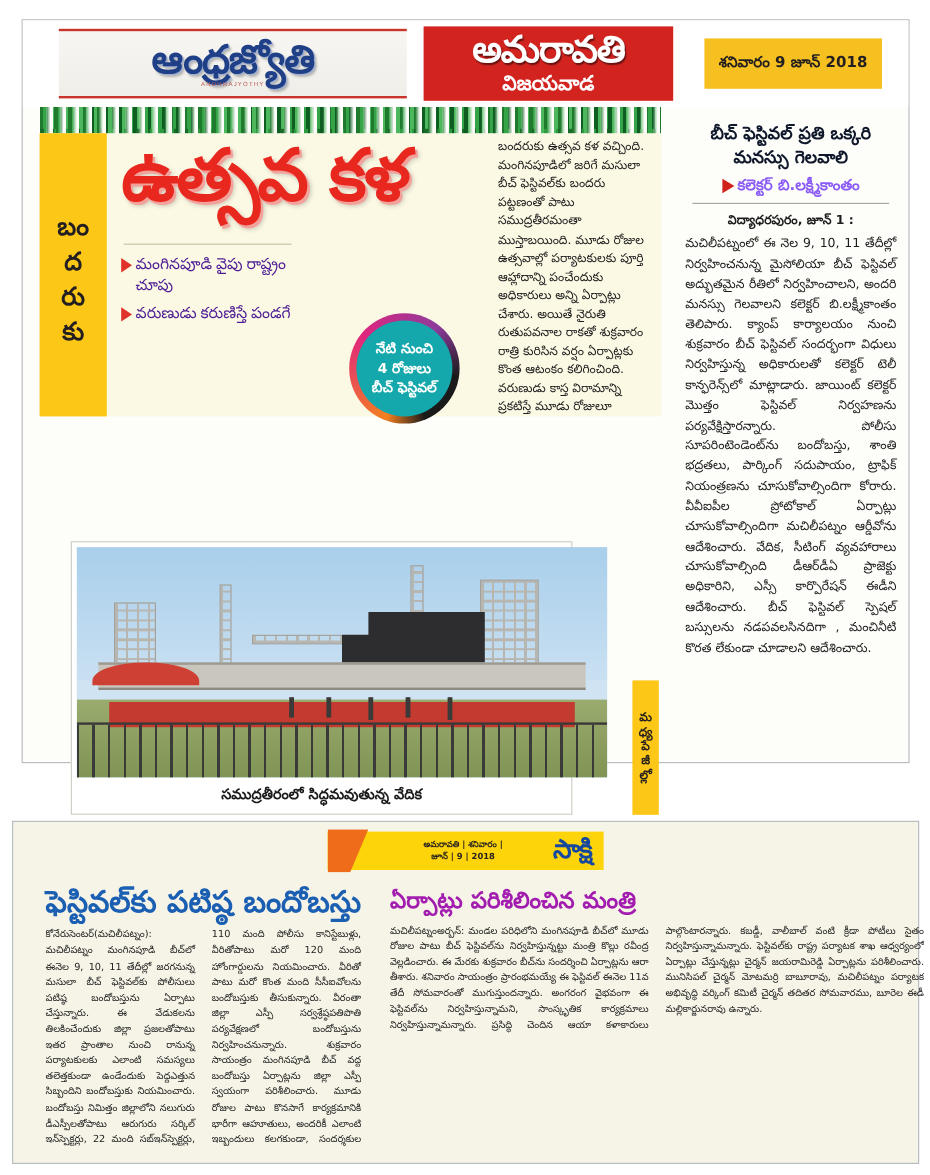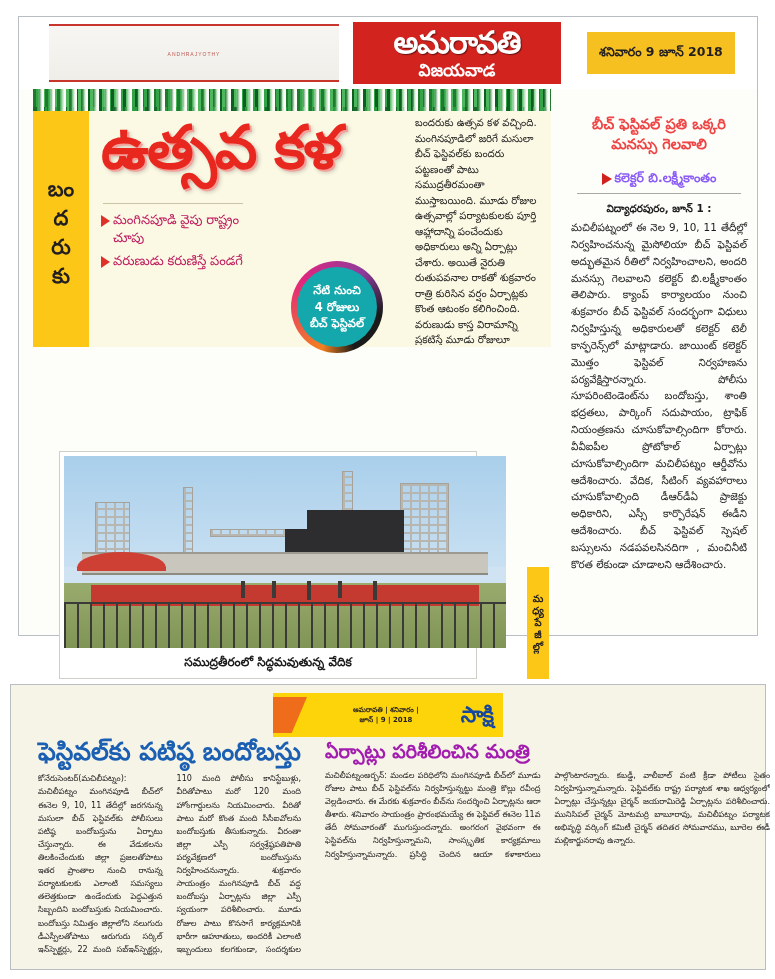--- a/index.html
+++ b/index.html
@@ -177,22 +177,22 @@
   }
   .bullet .tri {
     width: 0; height: 0;
     border-top: 6px solid transparent;
     border-bottom: 6px solid transparent;
     border-left: 9px solid #e0302a;
     margin-top: 4px; margin-right: 3px;
     flex: 0 0 auto;
   }
   .bullet .btxt {
-    font-family: Liberation Sans, sans-serif;
-    font-size: 13px; color: #be185d;
+    font-family: Liberation Serif, serif;
+    font-size: 13px; color: #4c1d95;
     line-height: 1.35;
   }
 
   .badge-circle {
     position: absolute;
     left: 258px; top: 150px;
     width: 92px; height: 92px;
     border-radius: 50%;
     background: conic-gradient(from 200deg, #f48020, #e0267e 30%, #8e3b9c 55%, #1a1a1a 72%, #1a1a1a 88%, #f48020);
     padding: 6px;
@@ -284,25 +284,25 @@
     color: #231f20; line-height: 1;
   }
 
   
   .c1-right {
     position: absolute;
     left: 552px; top: 10px;
     width: 176px; height: 530px;
   }
   .c1-right h2 {
-    margin: 16px;
+    margin: 4px;
     font-family: "DejaVu Sans", sans-serif;
     font-size: 14.5px;
     font-weight: bold;
-    color: #ef4444;
+    color: #0f172a;
     text-align: center;
     line-height: 1.35;
   }
   .byline {
     display: flex; align-items: center; justify-content: center;
     margin-top: 3px;
   }
   .byline .tri2 {
     width: 0; height: 0;
     border-top: 6px solid transparent;
@@ -331,21 +331,21 @@
   .clip2 {
     position: absolute;
     left: 10px; top: 684px;
     width: 756px; height: 286px;
     border: 1px solid #b9bdc4;
     background: #f6f3e7;
   }
   .sakshi-bar {
     position: relative;
     margin: 8px auto 0 auto;
-    width: 230px; height: 44px;
+    width: 230px; height: 32px;
     background: #fdd30a;
     display: flex; align-items: center;
   }
   .sakshi-wedge {
     width: 34px; height: 36px;
     background: #ef6c1b;
     clip-path: polygon(0 0, 100% 0, 55% 100%, 0 100%);
     flex: 0 0 auto;
   }
   .sakshi-meta {
@@ -410,20 +410,21 @@
 </style>
 </head>
 <body>
 
 <div id="page">
 
   <div class="clip1">
 
     <div class="masthead">
       <div class="aj-logo">
+        <div class="aj-main">ఆంధ్రజ్యోతి</div>
         <div class="aj-sub">ANDHRAJYOTHY</div>
       </div>
       <div class="amaravati-box">
         <div class="am-main">అమరావతి</div>
         <div class="am-sub">విజయవాడ</div>
       </div>
       <div class="date-badge">శనివారం 9 జూన్ 2018</div>
     </div>
 
     <div class="c1-body">

